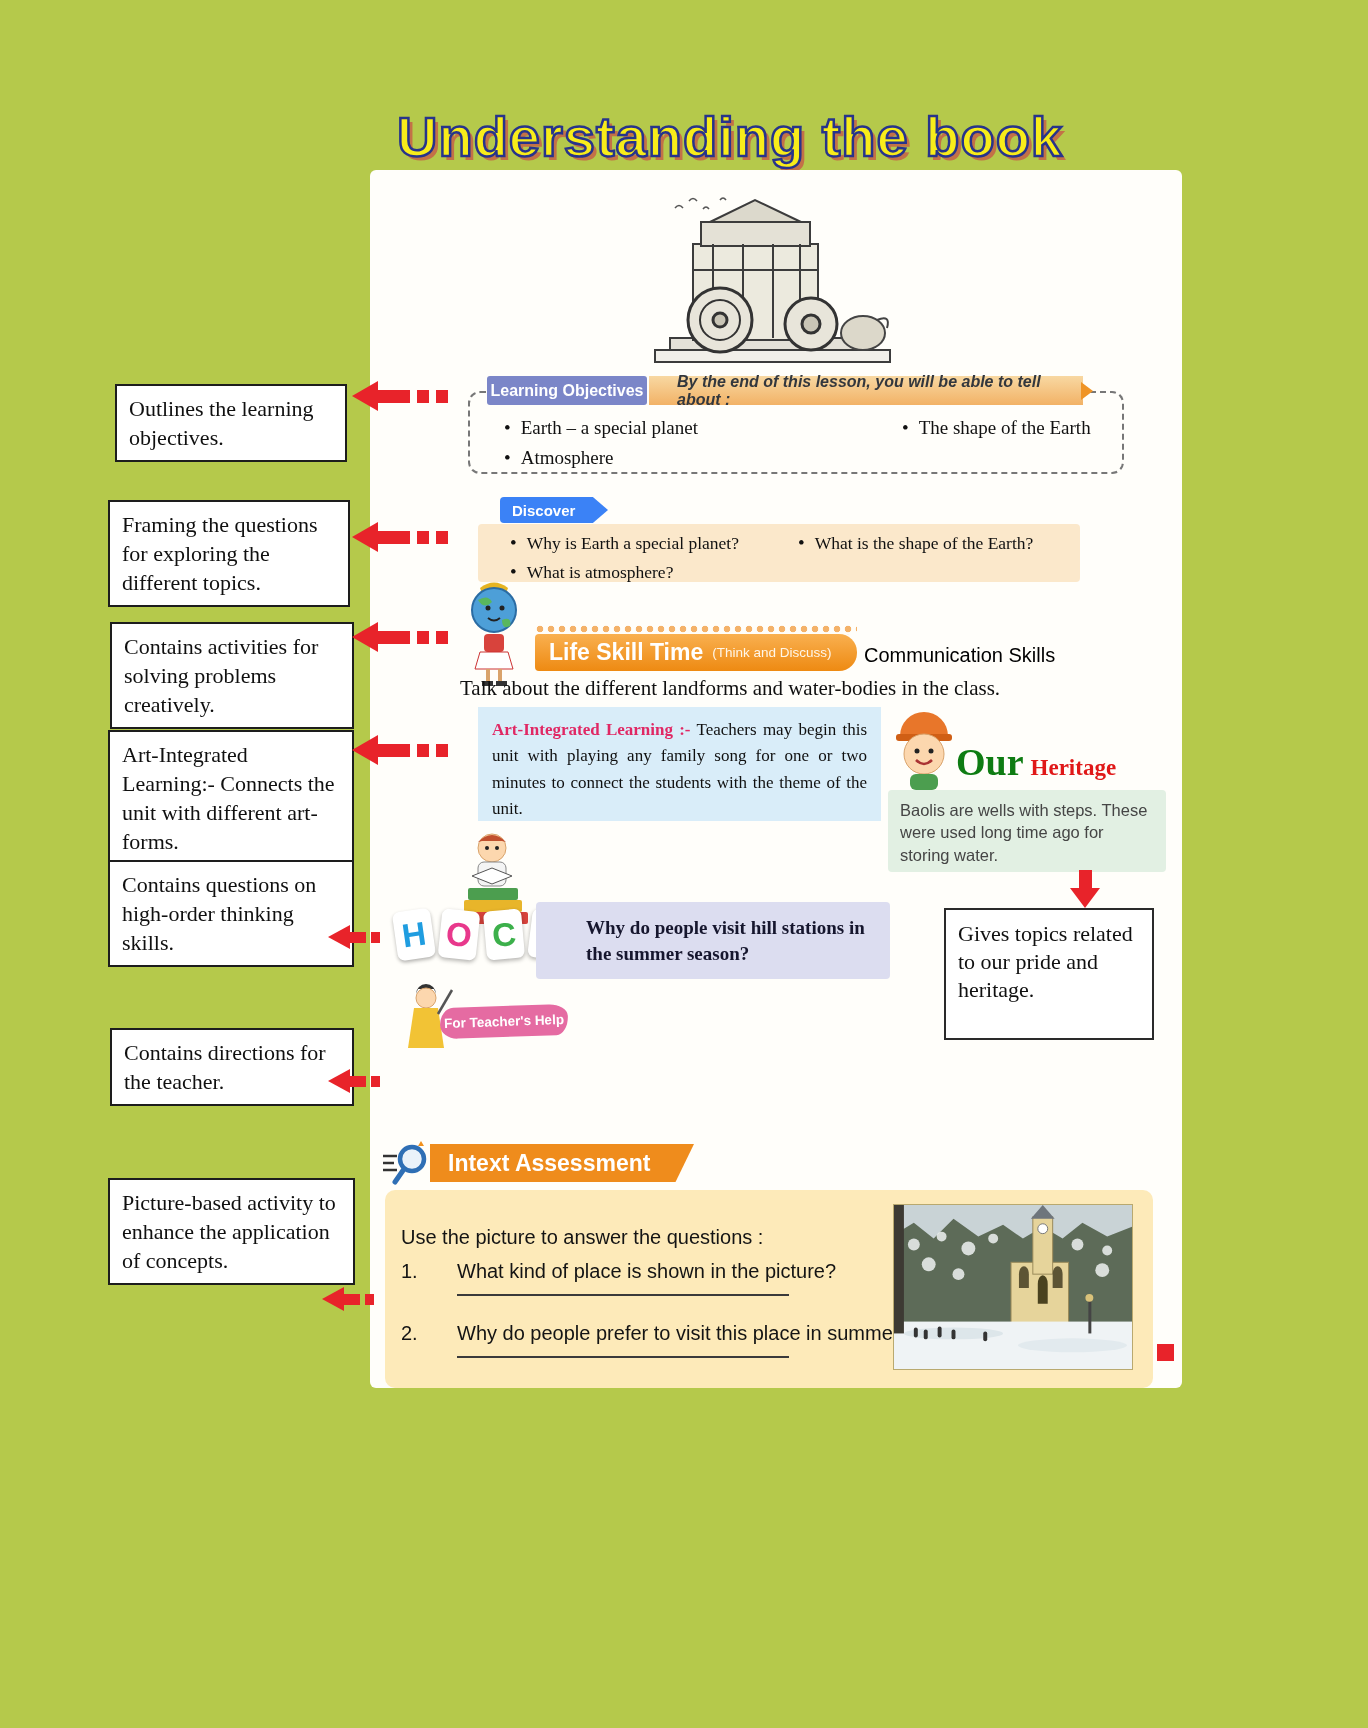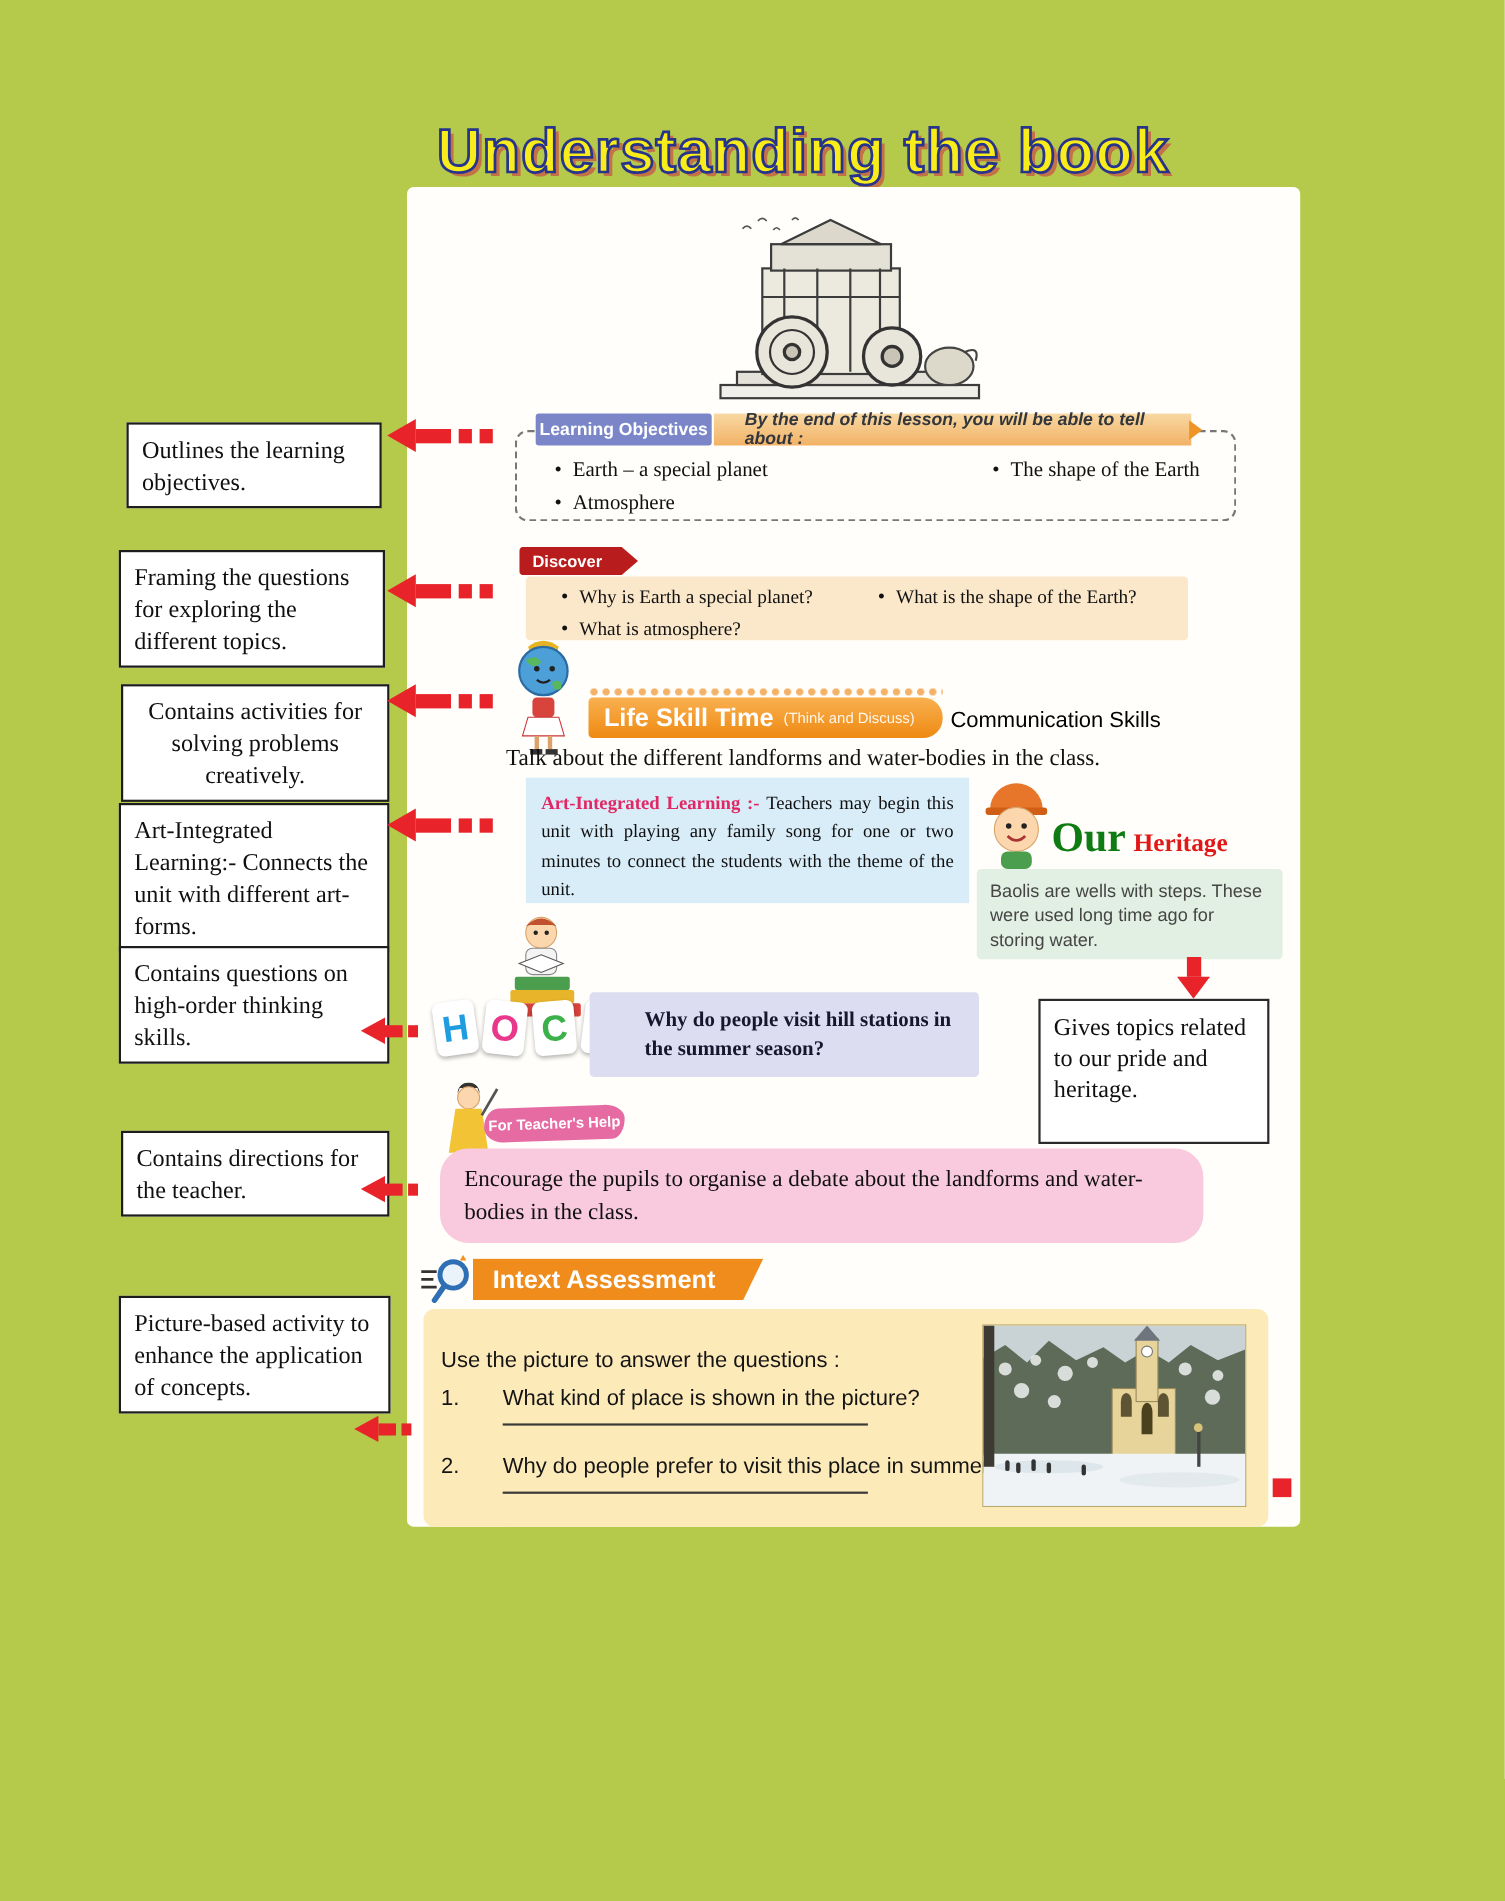--- a/index.html
+++ b/index.html
@@ -44,22 +44,22 @@
   .lo-lead .tip { position:absolute; right:-10px; width:0; height:0;
       border-top:9px solid transparent; border-bottom:9px solid transparent;
       border-left:12px solid #ef9426; }
   .bullet-item { display:flex; gap:10px; font-family:"Liberation Serif", serif;
       font-size:19px; color:#111; align-items:baseline; }
   .bullet-item .dot { font-size:19px; }
   .lo-col-left  { position:absolute; left:34px;  top:24px; display:flex; flex-direction:column; gap:8px; }
   .lo-col-right { position:absolute; left:432px; top:24px; }
 
   
-  .disc-ribbon { position:absolute; left:472px; top:497px; width:108px; height:26px;
-      background:#b91c1c; color:#fff; font-weight:700; font-size:15px;
+  .disc-ribbon { position:absolute; left:500px; top:497px; width:108px; height:26px;
+      background:#3b82f6; color:#fff; font-weight:700; font-size:15px;
       display:flex; align-items:center; padding-left:12px;
       clip-path:polygon(0 0,86% 0,100% 50%,86% 100%,0 100%); border-radius:4px 0 0 4px; z-index:3; }
   .disc-box { position:absolute; left:478px; top:524px; width:602px; height:58px;
       background:#fbe8cb; border-radius:4px; }
   .disc-box .bullet-item { font-size:17.5px; }
   .disc-left  { position:absolute; left:32px; top:8px; display:flex; flex-direction:column; gap:7px; }
   .disc-right { position:absolute; left:320px; top:8px; }
 
   
   .lace { position:absolute; left:535px; top:625px; width:322px; height:10px;
@@ -296,21 +296,20 @@
 
   <div class="illu" style="left:400px;top:984px;width:58px;height:68px;">
     <svg viewBox="0 0 58 68">
       <path d="M16 10 a10 10 0 0 1 20 0 l-2 -5 -16 0z" fill="#333"></path>
       <circle cx="26" cy="14" r="10" fill="#fcd7ae" stroke="#d9a36b"></circle>
       <path d="M14 24 L38 24 L44 64 L8 64 Z" fill="#f2c335"></path>
       <line x1="38" y1="30" x2="52" y2="6" stroke="#555" stroke-width="2.5"></line>
     </svg>
   </div>
   <div class="th-ribbon">For Teacher's Help</div>
-  <div class="th-box">Encourage the pupils to organise a debate about the landforms and water- bodies in the class.</div>
 
   <div class="illu" style="left:381px;top:1138px;width:50px;height:50px;">
     <svg viewBox="0 0 50 50">
       <line x1="2" y1="18" x2="16" y2="18" stroke="#333" stroke-width="2.5"></line>
       <line x1="2" y1="25" x2="13" y2="25" stroke="#333" stroke-width="2.5"></line>
       <line x1="2" y1="32" x2="16" y2="32" stroke="#333" stroke-width="2.5"></line>
       <circle cx="31" cy="21" r="12" fill="#eaf2fa" stroke="#2f6fb5" stroke-width="4.5"></circle>
       <line x1="23" y1="31" x2="14" y2="44" stroke="#2f6fb5" stroke-width="5" stroke-linecap="round"></line>
       <path d="M40 3 l3 5 -6 0z" fill="#f2911d"></path>
     </svg>
@@ -361,21 +360,21 @@
         <rect x="196" y="96" width="3" height="34" fill="#444"></rect>
           <circle cx="197" cy="94" r="4" fill="#d9c27a"></circle>
       </svg>
     </div>
   </div>
 
   <div class="red-marker"></div>
 
   <div class="callout" style="left:115px;top:384px;width:232px;">Outlines the learning objectives.</div>
   <div class="callout" style="left:108px;top:500px;width:242px;">Framing the questions for exploring the different topics.</div>
-  <div class="callout" style="left:110px;top:622px;width:244px;text-align:center;">Contains activities for solving problems creatively.</div>
+  <div class="callout" style="left:110px;top:622px;width:244px;">Contains activities for solving problems creatively.</div>
   <div class="callout" style="left:108px;top:730px;width:246px;">Art-Integrated Learning:- Connects the unit with different art-forms.</div>
   <div class="callout" style="left:108px;top:860px;width:246px;">Contains questions on high-order thinking skills.</div>
   <div class="callout" style="left:110px;top:1028px;width:244px;">Contains directions for the teacher.</div>
   <div class="callout" style="left:108px;top:1178px;width:247px;">Picture-based activity to enhance the application of concepts.</div>
 
   <div class="arrow-left" style="left:352px;top:381px;">
     <div class="head"></div>
       <div class="bar"></div>
       <div class="dash"></div>
       <div class="dash"></div>

